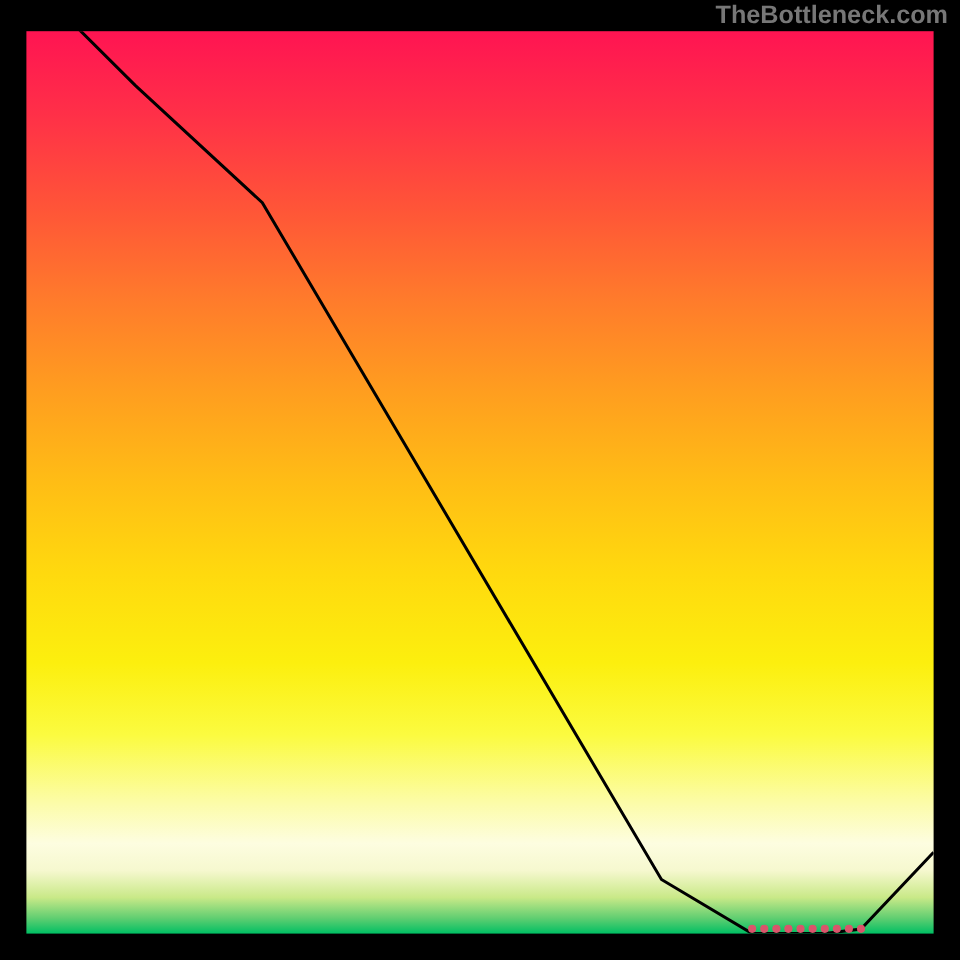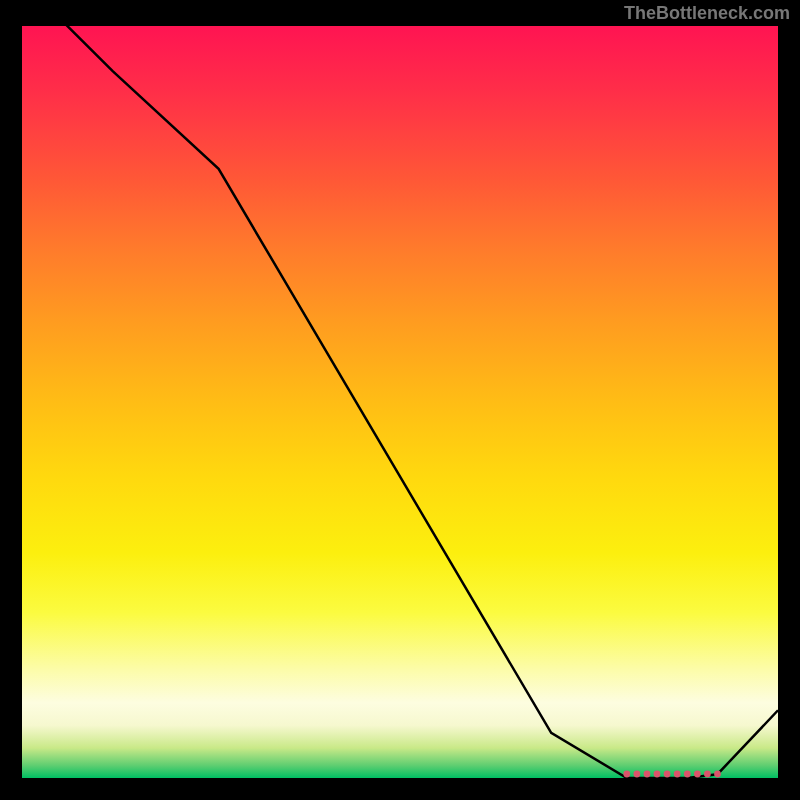--- a/index.html
+++ b/index.html
@@ -9,21 +9,21 @@
     width: 800px;
     height: 800px;
     background: #000;
   }
   .attribution {
     position: absolute;
     top: 0;
     right: 10px;
     color: #777;
     font-family: Arial, sans-serif;
-    font-size: 18px;
+    font-size: 21px;
     font-weight: bold;
     line-height: 26px;
   }
   .plot {
     position: absolute;
     left: 22px;
     top: 26px;
     width: 756px;
     height: 752px;
     background: linear-gradient(

